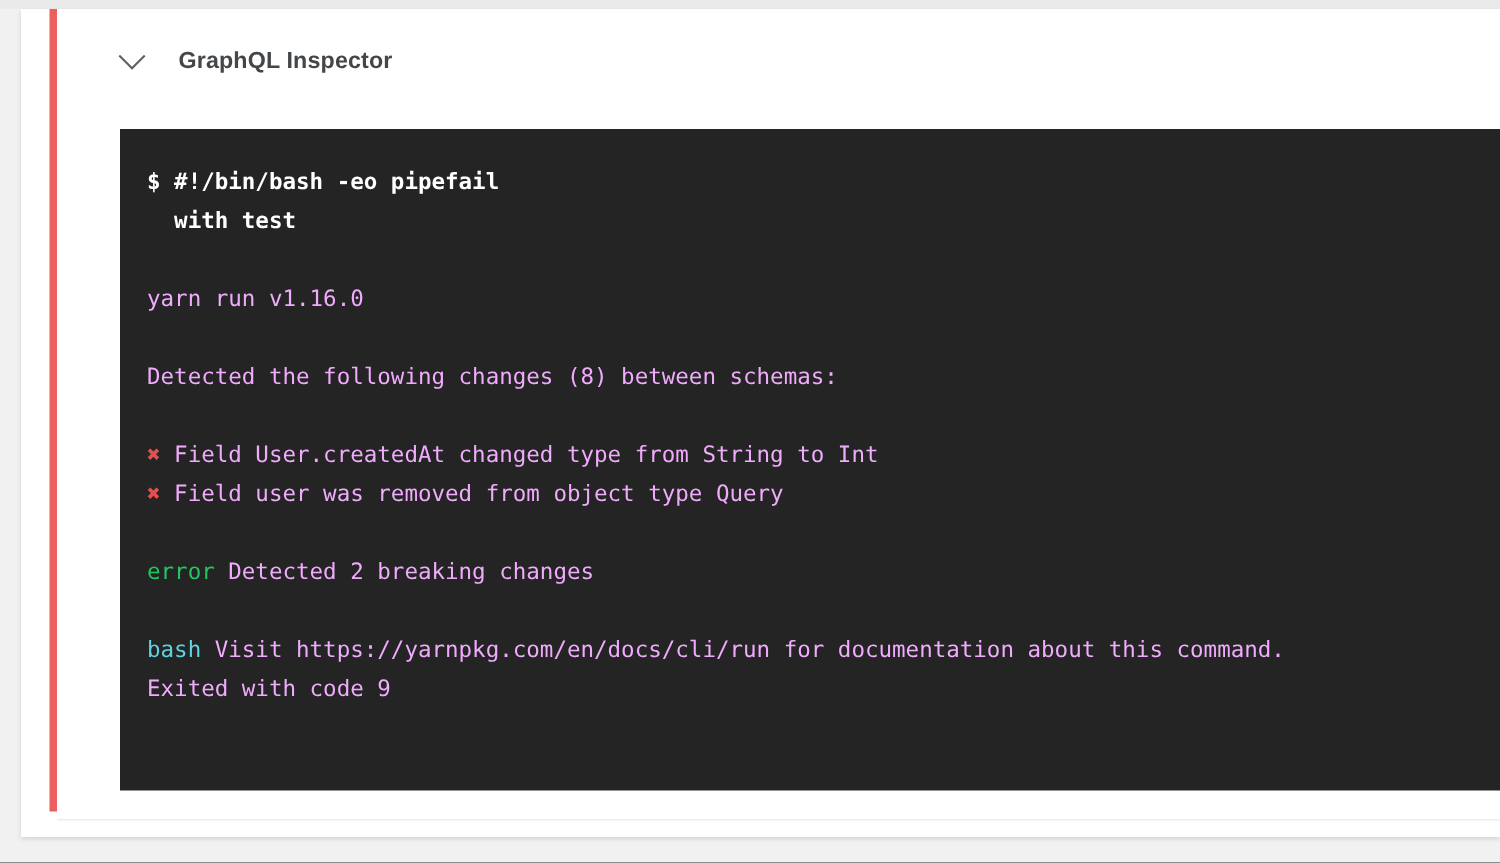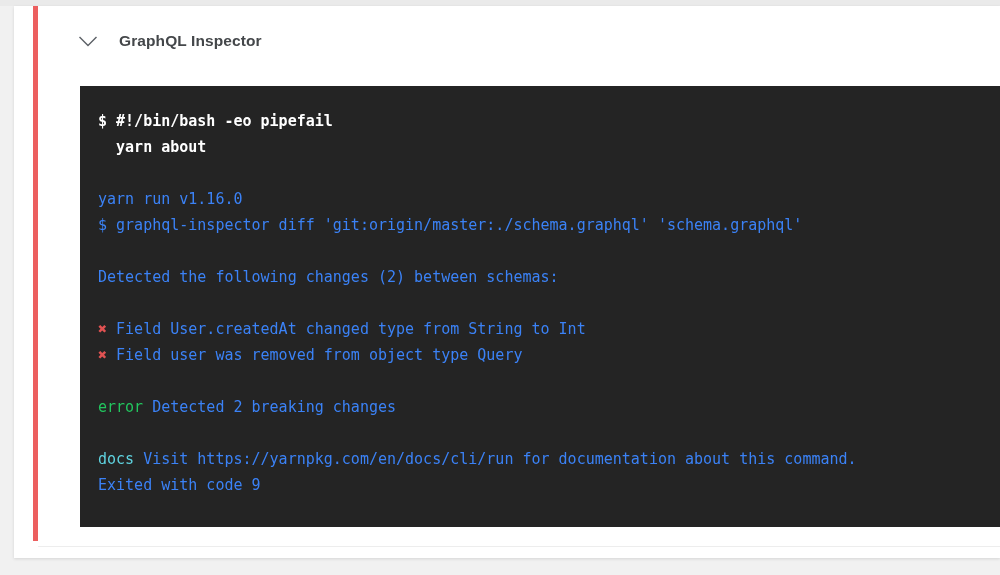--- a/index.html
+++ b/index.html
@@ -105,21 +105,21 @@
     font-weight: bold;
     color: #ffffff;
   }
   .tok-red {
     color: #22c55e;
   }
   .tok-cyan {
     color: #5fd3e0;
   }
   .tok-default {
-    color: #3b82f6;
+    color: #f0abfc;
   }
   .xmark {
     color: #e05252;
     font-weight: bold;
   }
 
   
   .card-divider {
     position: absolute;
     left: 24px;
@@ -143,31 +143,30 @@
       <svg width="26" height="26" viewBox="0 0 26 26" aria-hidden="true">
         <path d="M5 9.5 L13 17.5 L21 9.5" fill="none" stroke="#5c6066" stroke-width="1.4" stroke-linecap="square" stroke-linejoin="miter"></path>
       </svg>
     </span>
     <span class="step-title">GraphQL Inspector</span>
   </div>
 
   <div class="terminal">
     <div class="terminal-inner" id="terminal-lines">
         <div class="line"><span class="bold">$ #!/bin/bash -eo pipefail</span></div>
-        <div class="line"><span class="bold">  yarn about</span></div>
+        <div class="line"><span class="bold">  with test</span></div>
         <div class="line blank">&nbsp;</div>
         <div class="line"><span class="tok-default">yarn run v1.16.0</span></div>
-        <div class="line"><span class="tok-default">$ graphql-inspector diff 'git:origin/master:./schema.graphql' 'schema.graphql'</span></div>
         <div class="line blank">&nbsp;</div>
-        <div class="line"><span class="tok-default">Detected the following changes (2) between schemas:</span></div>
+        <div class="line"><span class="tok-default">Detected the following changes (8) between schemas:</span></div>
         <div class="line blank">&nbsp;</div>
         <div class="line"><span class="xmark">✖</span><span class="tok-default"> Field User.createdAt changed type from String to Int</span></div>
         <div class="line"><span class="xmark">✖</span><span class="tok-default"> Field user was removed from object type Query</span></div>
         <div class="line blank">&nbsp;</div>
         <div class="line"><span class="tok-red">error</span><span class="tok-default"> Detected 2 breaking changes</span></div>
         <div class="line blank">&nbsp;</div>
-        <div class="line"><span class="tok-cyan">docs</span><span class="tok-default"> Visit https://yarnpkg.com/en/docs/cli/run for documentation about this command.</span></div>
+        <div class="line"><span class="tok-cyan">bash</span><span class="tok-default"> Visit https://yarnpkg.com/en/docs/cli/run for documentation about this command.</span></div>
         <div class="line"><span class="tok-default">Exited with code 9</span></div>
       </div>
   </div>
 
   <div class="card-divider"></div>
 </div>
 
 </body></html>

